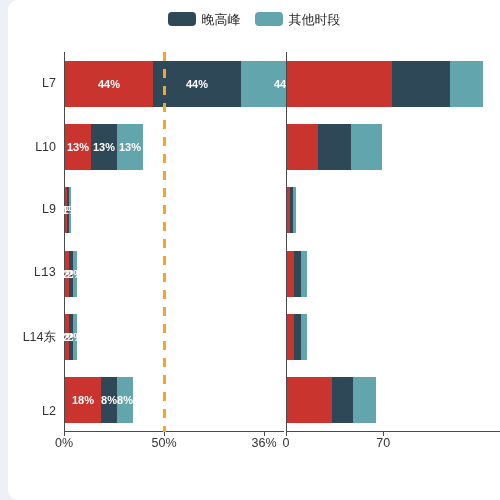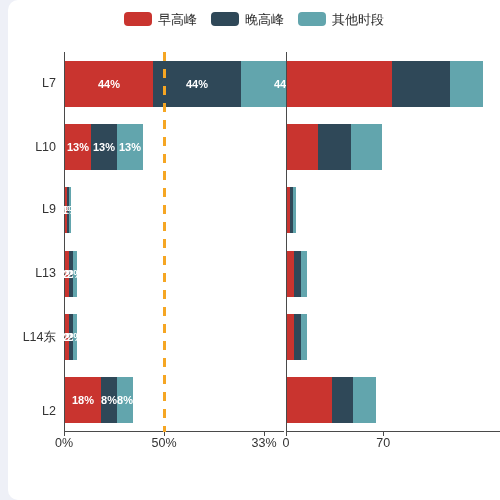--- a/index.html
+++ b/index.html
@@ -160,38 +160,34 @@
     );
   }
 </style>
 </head>
 <body>
 
 <div id="card">
 
   <div id="legend">
       <div class="legend-item">
-        <span class="legend-swatch" style="background: rgb(201, 52, 47);"></span>
-        <span class="legend-label">早高峰</span>
-      </div>
-      <div class="legend-item">
         <span class="legend-swatch" style="background: rgb(47, 72, 88);"></span>
         <span class="legend-label">晚高峰</span>
       </div>
       <div class="legend-item">
         <span class="legend-swatch" style="background: rgb(98, 165, 173);"></span>
         <span class="legend-label">其他时段</span>
       </div>
     </div>
 
   <div id="ylabels">
       <div class="ytick" style="top: 23.6667px;">L7</div>
       <div class="ytick" style="top: 88px;">L10</div>
       <div class="ytick" style="top: 150.333px;">L9</div>
-      <div class="ytick" style="top: 213.667px;">L13</div>
+      <div class="ytick" style="top: 213.667px; font-family: Liberation Mono, monospace;">L13</div>
       <div class="ytick" style="top: 277px;">L14东</div>
       <div class="ytick" style="top: 352px; text-align: right;">L2</div>
     </div>
 
   <div class="panel" id="panel-left">
     <div class="axis-line axis-y"></div>
     <div class="axis-line axis-x" style="width:220px;"></div>
     <div class="plot" id="plot-left">
         <div class="row" style="top: 0px;">
           <div class="bar" style="left: 1px; top: 8.66667px;">
@@ -272,21 +268,21 @@
           </div>
         </div>
       </div>
     <div id="refline" style="left: 99px;"></div>
     <div class="xticks" id="xticks-left">
         <div class="xtickmark" style="left: 0px;"></div>
         <div class="xtick" style="left: 0px;">0%</div>
         <div class="xtickmark" style="left: 100px;"></div>
         <div class="xtick" style="left: 100px;">50%</div>
         <div class="xtickmark" style="left: 200px;"></div>
-        <div class="xtick" style="left: 200px;">33%</div>
+        <div class="xtick" style="left: 200px;">36%</div>
       </div>
   </div>
 
   <div class="panel" id="panel-right">
     <div class="axis-line axis-y"></div>
     <div class="axis-line axis-x" style="width:214px;"></div>
     <div class="plot" id="plot-right">
         <div class="row" style="top: 0px;">
           <div class="bar" style="left: 1px; top: 8.66667px;">
             <div class="seg" style="width: 105.055px; background: rgb(201, 52, 47);"></div>

